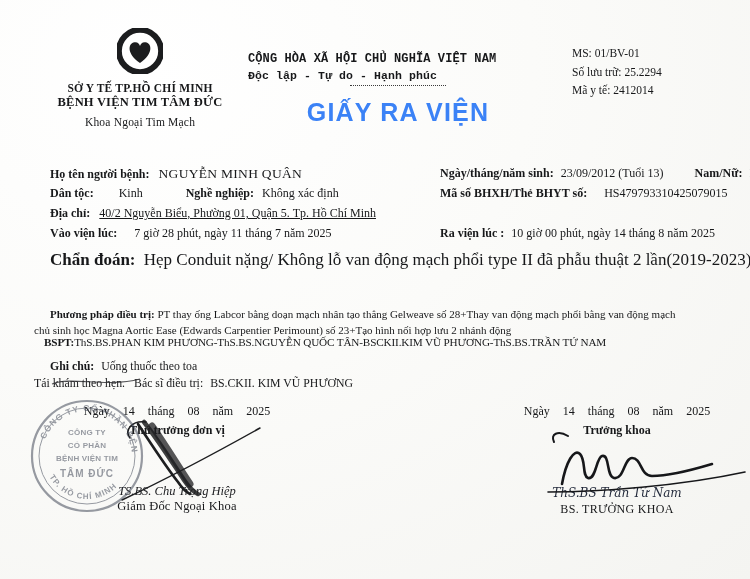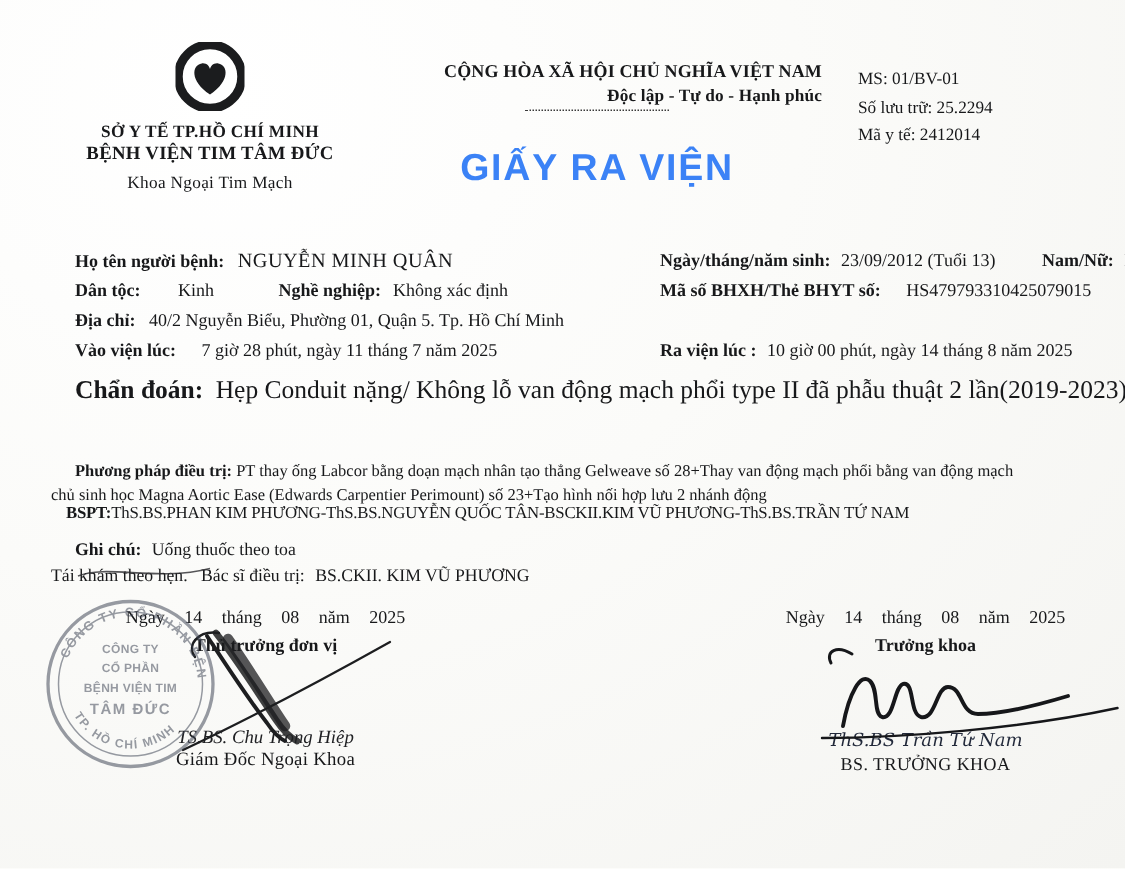--- a/index.html
+++ b/index.html
@@ -45,23 +45,24 @@
   .org-line2 {
     font-size: 12.5px; font-weight: bold; letter-spacing: .2px;
     line-height: 1.25; white-space: nowrap;
   }
   .org-dept {
     font-size: 11.5px; margin-top: 5px; letter-spacing: .2px;
   }
 
   .national-block {
     position: absolute;
-    left: 248px; top: 40px;
+    left: 248px; top: 52px;
     width: 300px;
-    text-align: right;
+    text-align: left;
+    font-family: Liberation Mono, monospace;
   }
   .nat-line1 { font-size: 12px; font-weight: bold; letter-spacing: .1px; white-space: nowrap; }
   .nat-line2 { font-size: 11.5px; font-weight: bold; margin-top: 3px; letter-spacing: .1px; }
   .nat-rule {
     width: 96px; height: 0; margin: 3px auto 0;
     border-top: 1px dotted #3a3a3a;
   }
 
   .doc-title {
     position: absolute;
@@ -224,21 +225,21 @@
       <span class="lbl" style="padding-left:24px;">Nghề nghiệp:</span>
       <span class="val" style="padding-left:5px;">Không xác định</span>
       <span class="col-r">
         <span class="lbl">Mã số BHXH/Thẻ BHYT số:</span>
         <span class="val" style="padding-left:14px;">HS479793310425079015</span>
       </span>
     </div>
 
     <div class="frow">
       <span class="lbl">Địa chỉ:</span>
-      <span class="val" style="padding-left:6px;">40/2 Nguyễn Biểu, Phường 01, Quận 5. Tp. Hồ Chí Minh</span>
+      <span class="val" style="padding-left:6px;text-decoration:underline;">40/2 Nguyễn Biểu, Phường 01, Quận 5. Tp. Hồ Chí Minh</span>
     </div>
 
     <div class="frow">
       <span class="lbl">Vào viện lúc:</span>
       <span class="val" style="padding-left:14px;">7 giờ 28 phút, ngày 11 tháng 7 năm 2025</span>
       <span class="col-r">
         <span class="lbl">Ra viện lúc :</span>
         <span class="val" style="padding-left:4px;">10 giờ 00 phút, ngày 14 tháng 8 năm 2025</span>
       </span>
     </div>

